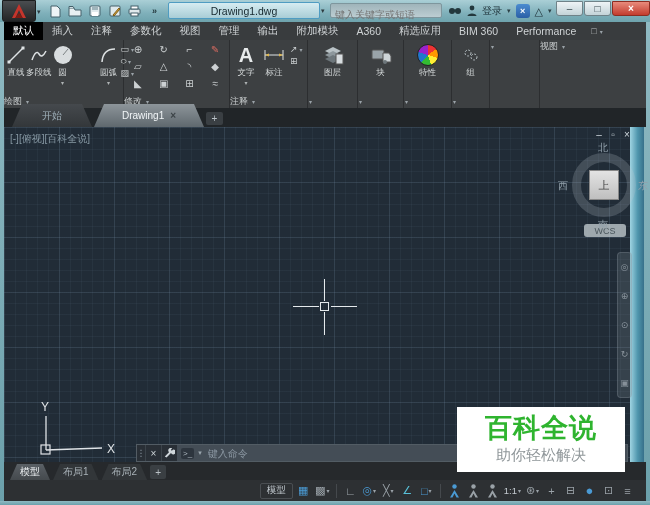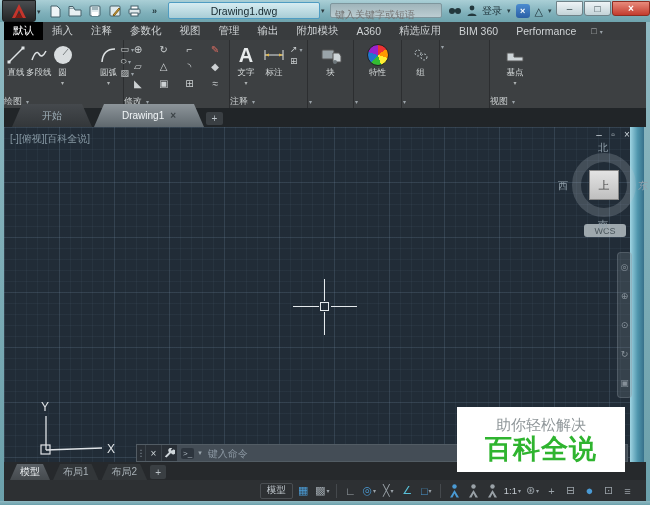--- a/index.html
+++ b/index.html
@@ -345,20 +345,38 @@
               <span class="glyph-ic">⊞</span>
             </span>
         </div>
       </div>
       <div class="panel-foot">
         <span>注释</span>
         <span class="scaret">▾</span>
       </div>
     </div>
 
+    <div class="panel" style="width:50px;">
+      <div class="panel-body" style="justify-content:center;">
+        <div class="bigbtn" style="width:44px;">
+          <span class="bicon">
+            <svg width="24" height="22" viewBox="0 0 24 22">
+                <polygon points="4,7 12,3 20,7 12,11" fill="#b9c2c6"></polygon>
+                <polygon points="4,11 12,7 20,11 12,15" fill="#8d979c"></polygon>
+                <polygon points="4,15 12,11 20,15 12,19" fill="#6d767b"></polygon>
+                <rect x="15" y="10" width="7" height="10" fill="#d8dde0" stroke="#555"></rect>
+              </svg>
+          </span>
+          <span class="blabel">图层</span>
+        </div>
+      </div>
+      <div class="panel-foot">
+        <span class="scaret">▾</span>
+      </div>
+    </div>
 
     <div class="panel" style="width:46px;">
       <div class="panel-body" style="justify-content:center;">
         <div class="bigbtn" style="width:40px;">
           <span class="bicon">
             <svg width="24" height="22" viewBox="0 0 24 22">
                 <rect x="3" y="6" width="12" height="9" rx="1" fill="#9aa4a9" stroke="#555"></rect>
                 <path d="M14 9h6l2 3v6h-8z" fill="#cdd4d7" stroke="#555"></path>
                 <circle cx="16" cy="18" r="2" fill="#6d767b"></circle>
               </svg>
@@ -403,31 +421,20 @@
     </div>
 
     <div class="panel" style="width:50px;">
       <div class="panel-foot">
         <span class="scaret">▾</span>
       </div>
     </div>
 
 
     <div class="panel" style="width:50px;border-right:0;">
-      <div class="panel-body" style="justify-content:center;">
-        <div class="bigbtn" style="width:44px;">
-          <span class="bicon">
-            <svg width="22" height="20" viewBox="0 0 22 20">
-                <path d="M3 16 V8 h7 v4 h9 v4 z" fill="#cdd4d7" stroke="#555"></path>
-              </svg>
-          </span>
-          <span class="blabel">基点</span>
-          <span class="bcaret">▾</span>
-        </div>
-      </div>
       <div class="panel-foot">
         <span>视图</span>
         <span class="scaret">▾</span>
       </div>
     </div>
   </div>
 
   <div id="file-tabs" class="abs">
     <div class="ftab" id="ftab-start">
       <span>开始</span>
@@ -489,22 +496,22 @@
         </svg>
     </span>
     <div id="cmd-input-wrap">
       <span id="cmd-prompt">&gt;_</span>
       <span id="cmd-caret">▾</span>
       <input id="cmd-input" placeholder="键入命令" style="">
     </div>
   </div>
 
   <div id="watermark" class="abs">
+    <span id="wm-title">百科全说</span>
     <span id="wm-sub">助你轻松解决</span>
-    <span id="wm-title">百科全说</span>
   </div>
 
   <div id="layout-row" class="abs">
     <div class="ltab" id="ltab-model">
         <span>模型</span>
       </div>
     <div class="ltab inactive">
         <span>布局1</span>
       </div>
     <div class="ltab inactive">

